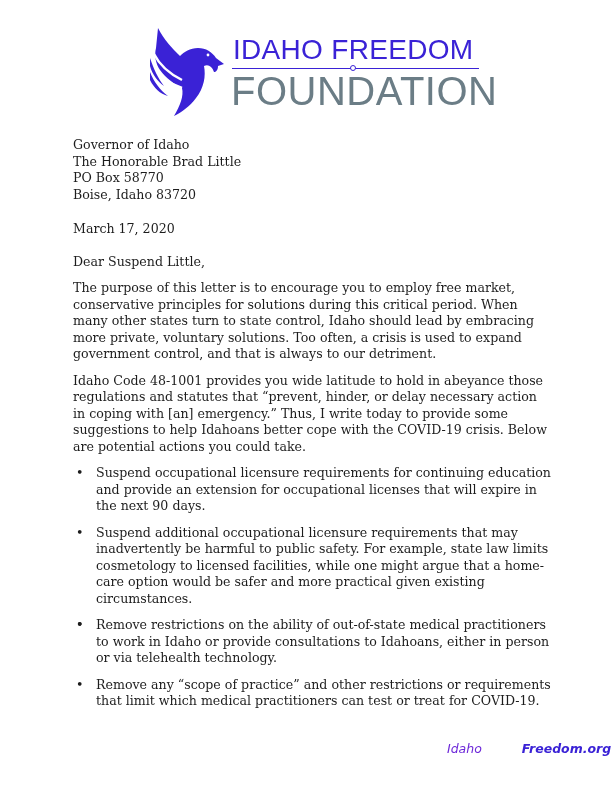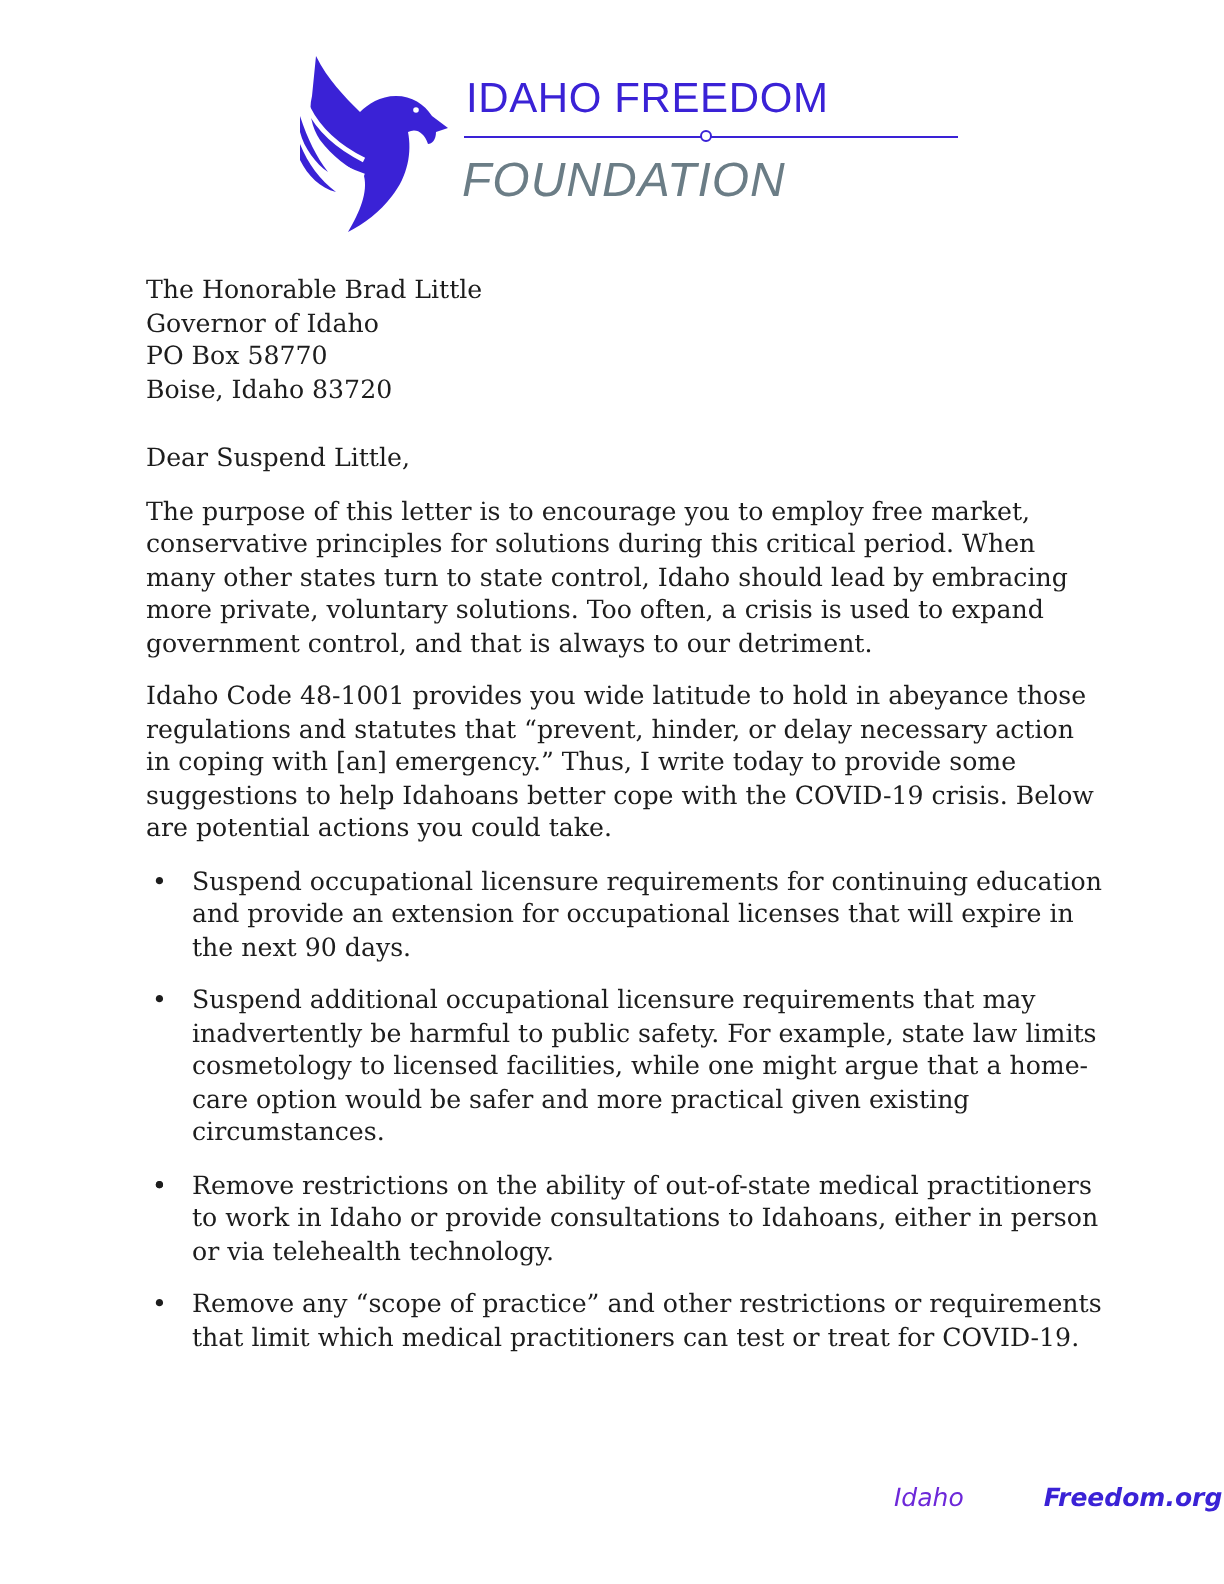--- a/index.html
+++ b/index.html
@@ -1,34 +1,34 @@
 <!DOCTYPE html>
 <html><head>
 <meta charset="utf-8">
 <style>
   html, body { margin: 0; padding: 0; background: #ffffff; }
   body { width: 612px; height: 792px; position: relative; overflow: hidden; }
   .logo { position: absolute; left: 150px; top: 26px; width: 330px; height: 92px; }
   .eagle { position: absolute; left: 0; top: 0; width: 78px; height: 92px; }
   .brand-top {
     position: absolute; left: 83px; top: 9px;
-    font-family: "Liberation Sans", sans-serif; font-size: 21px; letter-spacing: 0.3px;
+    font-family: "Liberation Sans", sans-serif; font-size: 28px; letter-spacing: 0.3px;
     color: #3a22d6; white-space: nowrap; line-height: 30px;
   }
   .brand-rule {
     position: absolute; left: 82px; top: 42px; width: 247px; height: 1px; background: #3a22d6;
   }
   .brand-dot {
     position: absolute; left: 200px; top: 39px; width: 6px; height: 6px; border-radius: 50%;
     background: #ffffff; border: 1.5px solid #3a22d6; box-sizing: border-box;
   }
   .brand-bottom {
     position: absolute; left: 81px; top: 45px;
-    font-family: "Liberation Sans", sans-serif; font-size: 24px; letter-spacing: 0.5px;
-    color: #6b7d86; white-space: nowrap; line-height: 40px; font-style: italic;
+    font-family: "Liberation Sans", sans-serif; font-size: 40px; letter-spacing: 0.5px;
+    color: #6b7d86; white-space: nowrap; line-height: 40px;
   }
   .letter {
     position: absolute; left: 73px; top: 137px; width: 480px;
     font-family: "DejaVu Serif", serif; font-size: 12.6px; line-height: 16.5px; color: #1d1d1d;
   }
   .letter p { margin: 0 0 10px 0; }
   .address p { margin: 0; }
   .address { margin-bottom: 18px; }
   .date { margin-bottom: 16px !important; }
   ul.actions { list-style: none; margin: 0; padding: 0; }
@@ -55,25 +55,26 @@
     <circle cx="58" cy="29" r="1.4" fill="#ffffff"></circle>
   </svg>
   <div class="brand-top">IDAHO FREEDOM</div>
   <div class="brand-rule"></div>
   <div class="brand-dot"></div>
   <div class="brand-bottom">FOUNDATION</div>
 </div>
 
 <div class="letter">
   <div class="address">
+    <p>Governor of Idaho</p>
     <p>The Honorable Brad Little</p>
-    <p>Governor of Idaho</p>
     <p>PO Box 58770</p>
     <p>Boise, Idaho 83720</p>
   </div>
+  <p class="date">March 17, 2020</p>
   <p>Dear Suspend Little,</p>
   <p>The purpose of this letter is to encourage you to employ free market, conservative principles for solutions during this critical period. When many other states turn to state control, Idaho should lead by embracing more private, voluntary solutions. Too often, a crisis is used to expand government control, and that is always to our detriment.</p>
   <p>Idaho Code 48-1001 provides you wide latitude to hold in abeyance those regulations and statutes that “prevent, hinder, or delay necessary action in coping with [an] emergency.” Thus, I write today to provide some suggestions to help Idahoans better cope with the COVID-19 crisis. Below are potential actions you could take.</p>
 
   <ul class="actions">
     <li><span class="bullet">•</span><span>Suspend occupational licensure requirements for continuing education and provide an extension for occupational licenses that will expire in the next 90 days.</span></li>
     <li><span class="bullet">•</span><span>Suspend additional occupational licensure requirements that may inadvertently be harmful to public safety. For example, state law limits cosmetology to licensed facilities, while one might argue that a home-care option would be safer and more practical given existing circumstances.</span></li>
     <li><span class="bullet">•</span></li>
     <li><span class="bullet">•</span><span>Remove restrictions on the ability of out-of-state medical practitioners to work in Idaho or provide consultations to Idahoans, either in person or via telehealth technology.</span></li>
     <li><span class="bullet">•</span><span>Remove any “scope of practice” and other restrictions or requirements that limit which medical practitioners can test or treat for COVID-19.</span></li>

